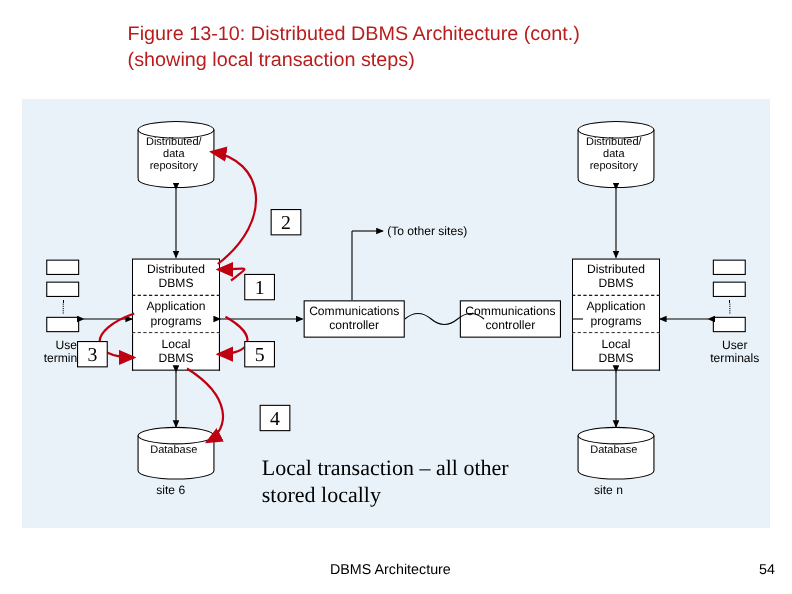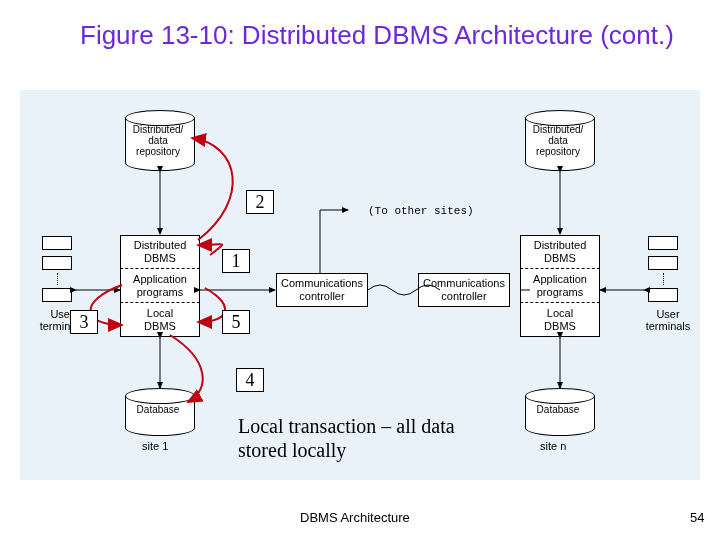--- a/index.html
+++ b/index.html
@@ -6,21 +6,21 @@
   body {
     margin: 0;
     width: 720px;
     height: 540px;
     background: #fff;
     font-family: Arial, Helvetica, sans-serif;
     position: relative;
     overflow: hidden;
   }
   .abs { position: absolute; }
-  .title { font-size: 26px; color: #6d28d9; line-height: 1.35; }
+  .title { font-size: 18px; color: #b91c1c; line-height: 1.35; margin-left: 36px; }
   .diagram-bg {
     background: #e9f2f8;
   }
   .box {
     position: absolute;
     border: 1.5px solid #000;
     background: #fff;
     font-size: 11px;
     text-align: center;
     display: flex;
@@ -95,20 +95,21 @@
     width: 0;
     height: 12px;
     border-left: 1px dotted #000;
   }
 </style>
 </head>
 <body>
 
 <div class="abs title" style="left:80px; top:18px;">
   <div>Figure 13-10:  Distributed DBMS Architecture (cont.)</div>
+  <div>(showing local transaction steps)</div>
 </div>
 
 <div class="abs diagram-bg" style="left:20px; top:90px; width:680px; height:390px;"></div>
 
 <svg class="abs" style="left:20px; top:90px; z-index:5; pointer-events:none;" width="680" height="390">
   <defs>
     <marker id="arr" markerWidth="8" markerHeight="8" refX="6" refY="3" orient="auto">
       <path d="M0,0 L7,3 L0,6 Z" fill="#000"></path>
     </marker>
     <marker id="arrRed" markerWidth="9" markerHeight="9" refX="7" refY="3.5" orient="auto">
@@ -175,50 +176,50 @@
 <div class="box" style="left:520px; top:269px; width:80px; height:34px; border-top:none; border-bottom:1.5px dashed #000; white-space:pre-line;">Application
 programs</div>
 <div class="box" style="left:520px; top:303px; width:80px; height:34px; border-top:none; white-space:pre-line;">Local
 DBMS</div>
 
 <div class="box" style="left:276px; top:273px; width:92px; height:34px; white-space:pre-line;">Communications
 controller</div>
 <div class="box" style="left:418px; top:273px; width:92px; height:34px; white-space:pre-line;">Communications
 controller</div>
 
-<div class="ann-text" style="left:368px; top:205px;font-family:Liberation Mono, monospace;">(To other sites)</div>
+<div class="ann-text" style="left:352px; top:205px;">(To other sites)</div>
 
 <div class="smallbox" style="left:42px; top:236px;"></div>
 <div class="smallbox" style="left:42px; top:256px;"></div>
 <div class="dotted-vert" style="left:57px; top:273px;"></div>
 <div class="smallbox" style="left:42px; top:288px;"></div>
 <div class="ann-text" style="left:32px; top:308px; width:60px; text-align:center; white-space:pre-line;">User
 terminals</div>
 
 <div class="smallbox" style="left:648px; top:236px;"></div>
 <div class="smallbox" style="left:648px; top:256px;"></div>
 <div class="dotted-vert" style="left:663px; top:273px;"></div>
 <div class="smallbox" style="left:648px; top:288px;"></div>
 <div class="ann-text" style="left:638px; top:308px; width:60px; text-align:center; white-space:pre-line;">User
 terminals</div>
 
 <div class="cyl-top" style="left:125px; top:388px;"></div>
 <div class="cyl-mid" style="left:125px; top:396px; height:32px;"></div>
 <div class="cyl-bot" style="left:125px; top:420px;"></div>
 <div class="cyl-label" style="left:125px; top:404px;">Database</div>
-<div class="ann-text" style="left:142px; top:440px;">site 1</div>
+<div class="ann-text" style="left:142px; top:440px;">site 6</div>
 
 <div class="cyl-top" style="left:525px; top:388px;"></div>
 <div class="cyl-mid" style="left:525px; top:396px; height:32px;"></div>
 <div class="cyl-bot" style="left:525px; top:420px;"></div>
 <div class="cyl-label" style="left:525px; top:404px;">Database</div>
 <div class="ann-text" style="left:540px; top:440px; ">site n</div>
 
 <div class="step-box" style="left:246px; top:190px;">2</div>
 <div class="step-box" style="left:222px; top:249px;">1</div>
 <div class="step-box" style="left:70px;  top:310px;">3</div>
 <div class="step-box" style="left:222px; top:310px;">5</div>
 <div class="step-box" style="left:236px; top:368px;">4</div>
 
-<div class="abs desc" style="left:238px; top:414px; width:260px;">Local transaction – all data stored locally</div>
+<div class="abs desc" style="left:238px; top:414px; width:260px;">Local transaction – all other stored locally</div>
 
 <div class="abs footer-center" style="left:300px; top:510px;">DBMS Architecture</div>
 <div class="abs footer-right" style="left:690px; top:510px;">54</div>
 
 </body></html>

